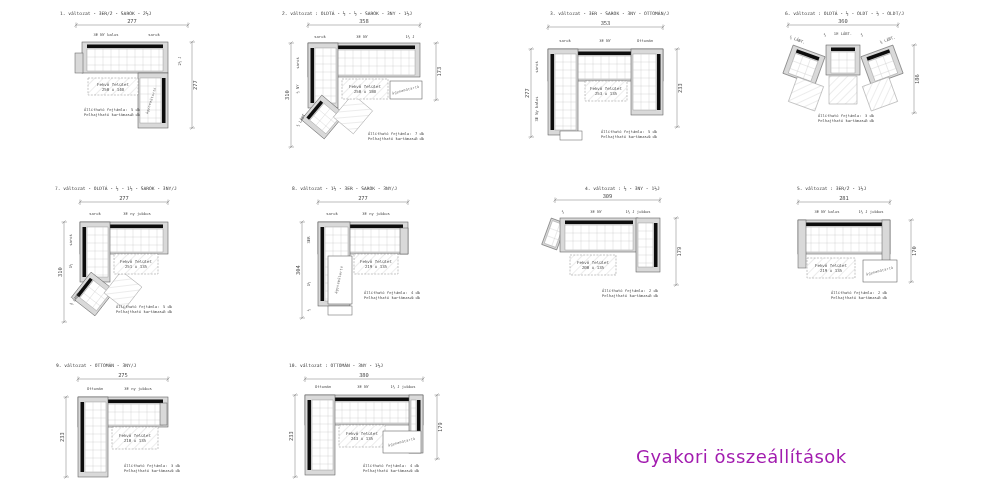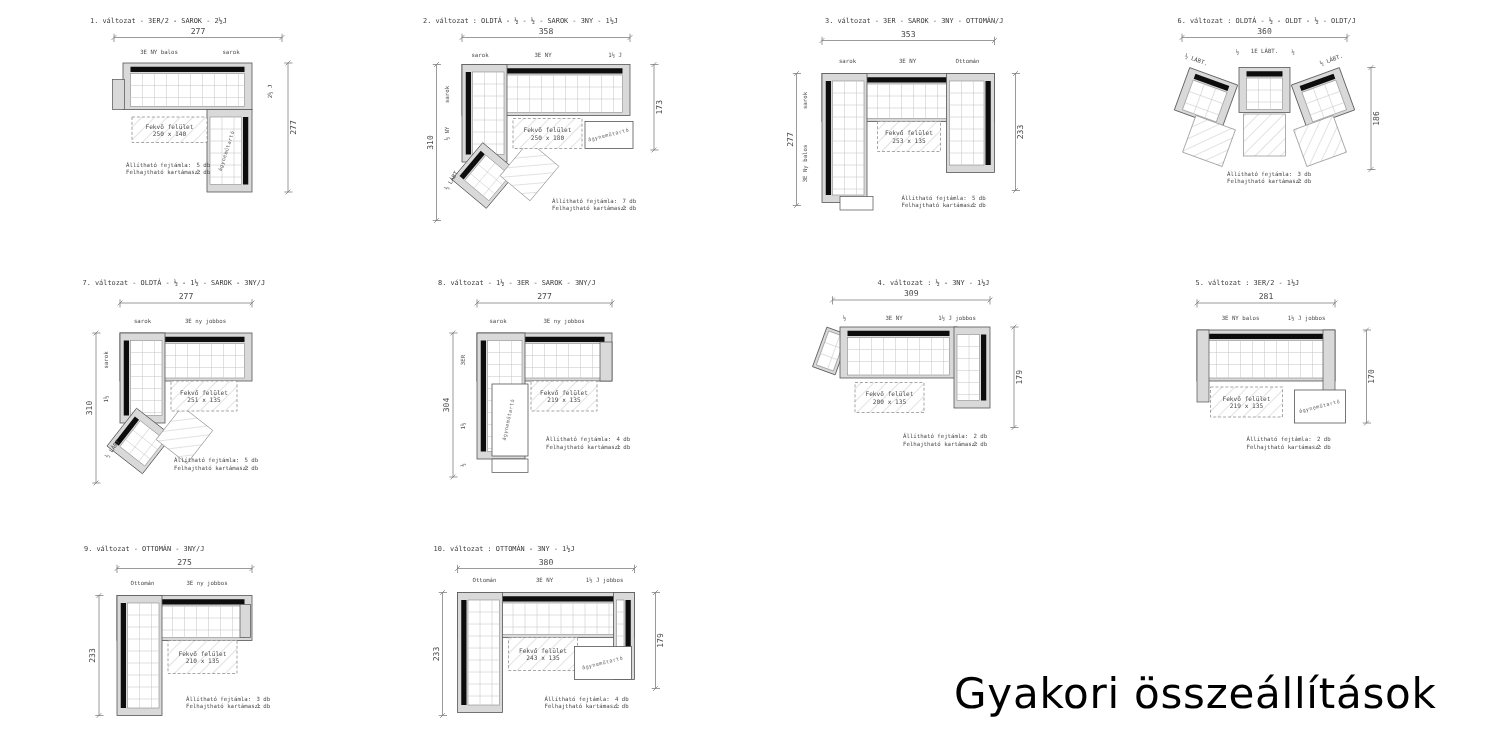--- a/index.html
+++ b/index.html
@@ -1,20 +1,20 @@
 <!DOCTYPE html>
 <html><head>
 <meta charset="utf-8">
 <style>
   html,body{margin:0;padding:0;background:#ffffff;}
   #canvas{position:relative;width:1000px;height:500px;background:#ffffff;overflow:hidden;
           font-family:"DejaVu Sans", sans-serif;}
   .diagram-card{position:absolute;}
   .diagram-card svg{display:block;}
-  #caption{position:absolute;color:#000000;font-size:28px;letter-spacing:0.5px;
+  #caption{position:absolute;color:#a21caf;font-size:18px;letter-spacing:0.5px;
            font-family:"DejaVu Sans", sans-serif;}
   svg text{font-family:"DejaVu Sans Mono", monospace;}
 </style>
 </head>
 <body>
 
 <div id="canvas">
   <div id="diagrams-layer">
       <div class="diagram-card" style="left: 40px; top: 5px;">
         <svg width="200" height="150" viewBox="0 0 200 150">

